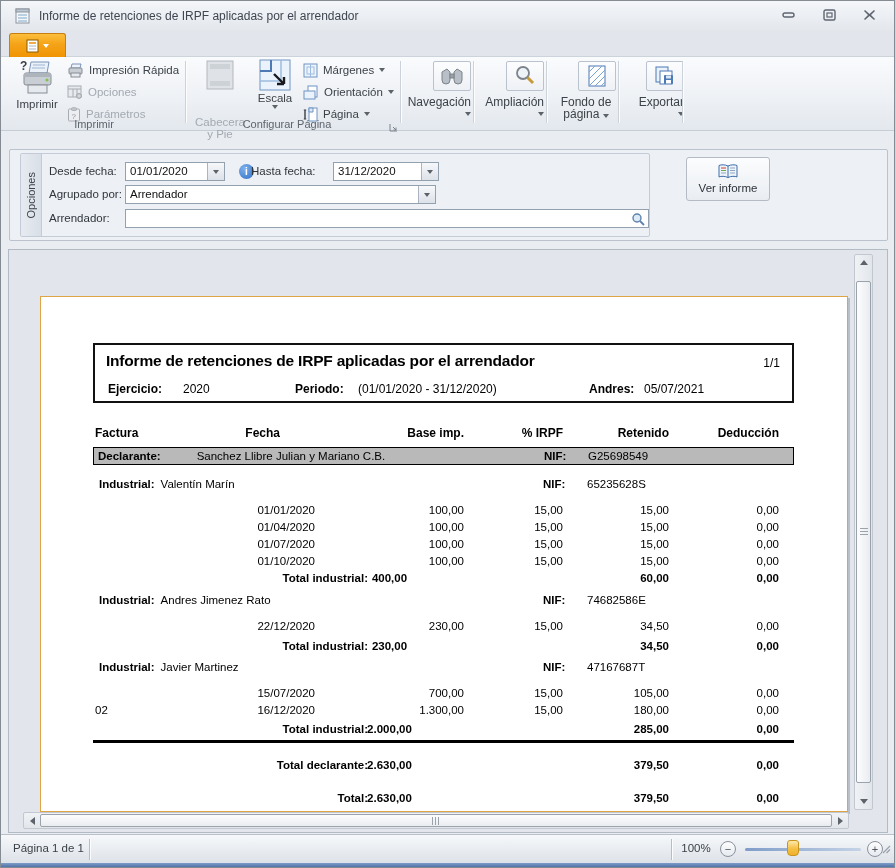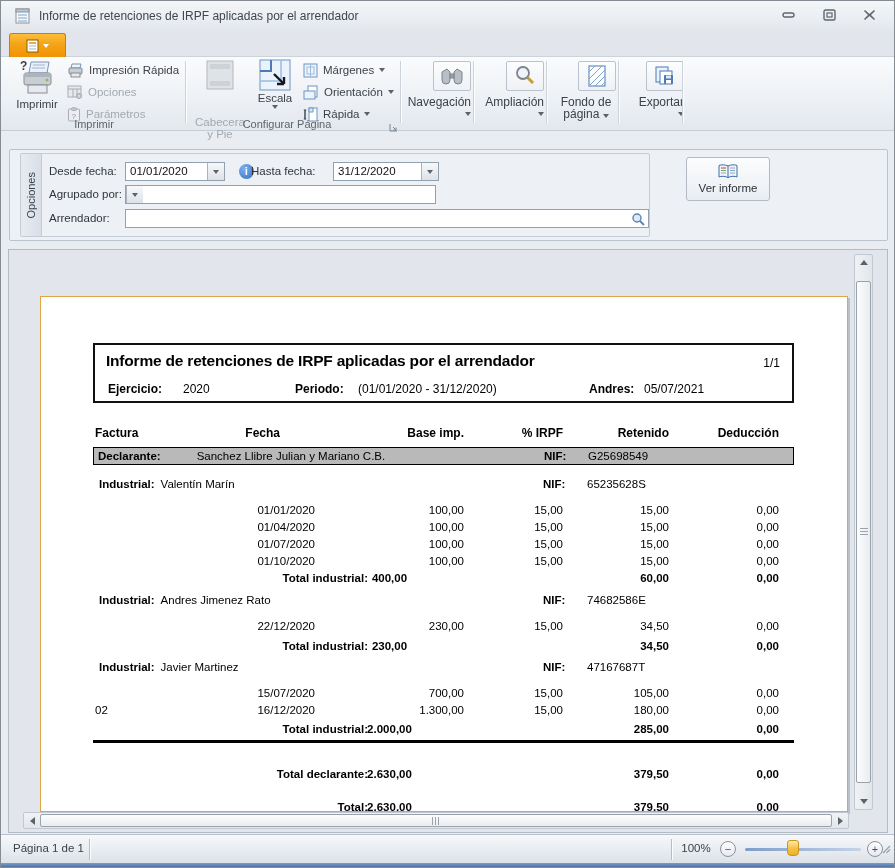--- a/index.html
+++ b/index.html
@@ -248,21 +248,21 @@
       <span>Orientación</span>
       <span class="caret"></span>
     </div>
     <div class="smallbtn" style="left:302px;top:47px;">
       <svg width="15" height="15" viewBox="0 0 15 15">
           <path d="M2 3 L2 12" stroke="#3a3f46" stroke-width="1.4"></path>
           <path d="M0.8 3 L3.2 3 M0.8 12 L3.2 12" stroke="#3a3f46"></path>
           <rect x="6" y="1" width="8" height="13" fill="#fff" stroke="#6f94c4"></rect>
           <path d="M6 1 L10 1 L10 5 L6 5 Z" fill="#dce8f6" stroke="#6f94c4"></path>
         </svg>
-      <span>Rápida</span>
+      <span>Página</span>
       <span class="caret"></span>
     </div>
     <div class="grouplabel" style="left:186px;width:200px;">Configurar Página</div>
     <span class="launcher"><svg width="9" height="9" viewBox="0 0 9 9">
           <path d="M1 1 L1 8 L8 8" fill="none" stroke="#7c838b"></path>
           <path d="M4 4 L7 7 M7 7 L7 4.5 M7 7 L4.5 7" stroke="#7c838b" fill="none"></path>
         </svg></span>
     <div class="rsep" style="left:399px;"></div>
 
     <div class="framebtn" style="left:400px;top:4px;">
@@ -335,20 +335,21 @@
       <span class="flabel" style="left:230px;top:11px;">Hasta fecha:</span>
       <div class="combo" style="left:312px;top:8px;width:106px;">
         <span class="combo-val">31/12/2020</span>
         <span class="combo-btn">
             <span class="caret"></span>
           </span>
       </div>
 
       <span class="flabel" style="left:28px;top:34px;">Agrupado por:</span>
       <div class="combo" style="left:104px;top:31px;width:311px;">
+        <span class="combo-val">Arrendador</span>
         <span class="combo-btn">
             <span class="caret"></span>
           </span>
       </div>
 
       <span class="flabel" style="left:28px;top:58px;">Arrendador:</span>
       <div class="txtfield" style="left:104px;top:55px;width:524px;">
         <input value="" style="">
         <span class="lupabtn">
             <svg width="14" height="14" viewBox="0 0 14 14">
@@ -501,21 +502,21 @@
         </div>
         <div class="trow total" style="margin-top:2px;">
           <span class="tlabel">Total industrial:</span>
           <span class="cr g3">2.000,00</span>
           <span class="cr g5">285,00</span>
           <span class="cr g6">0,00</span>
         </div>
 
         <div class="thickline"></div>
 
-        <div class="trow total" style="margin-top:22px;">
+        <div class="trow total" style="margin-top:13px;">
           <span class="tlabel">Total declarante:</span>
           <span class="cr g3">2.630,00</span>
           <span class="cr g5">379,50</span>
           <span class="cr g6">0,00</span>
         </div>
 
         <div class="trow total" style="margin-top:16px;">
           <span class="tlabel">Total:</span>
           <span class="cr g3">2.630,00</span>
           <span class="cr g5">379,50</span>

